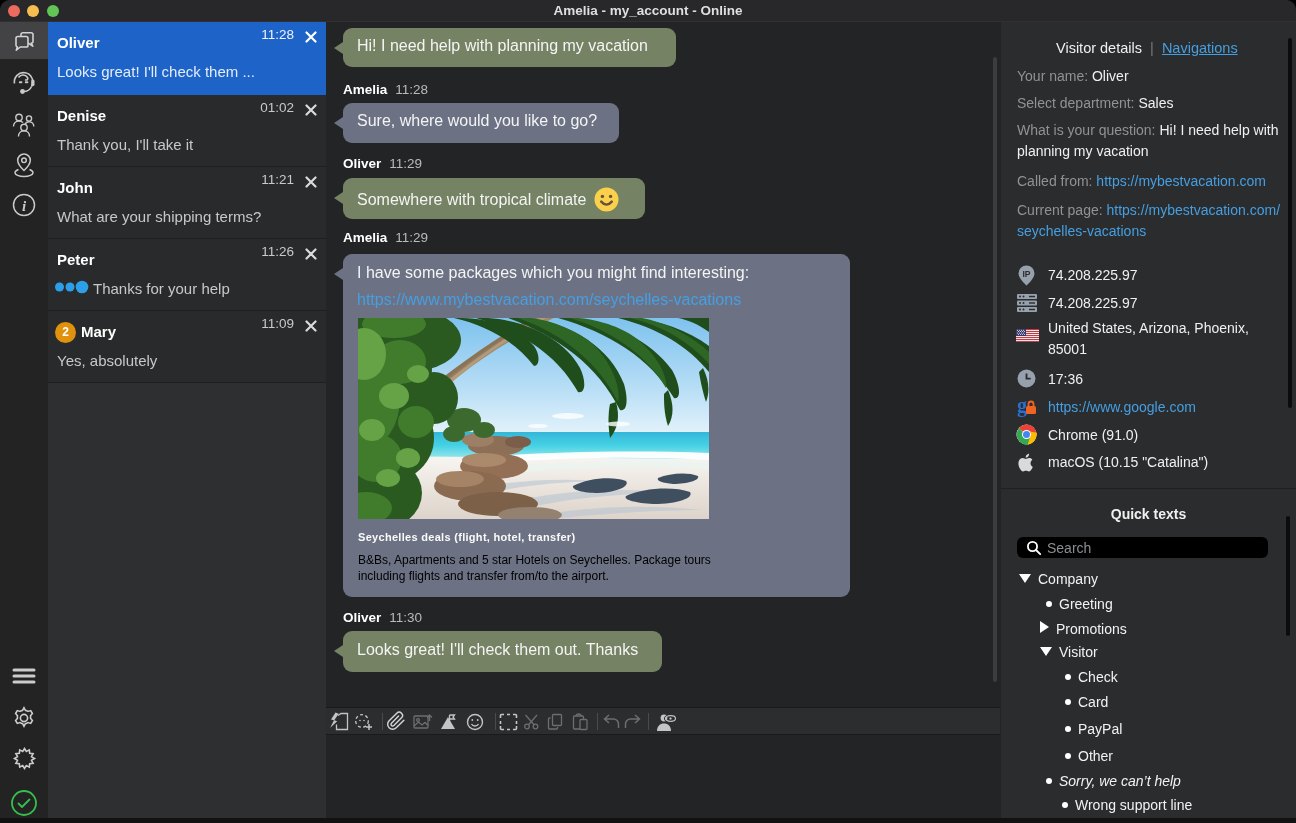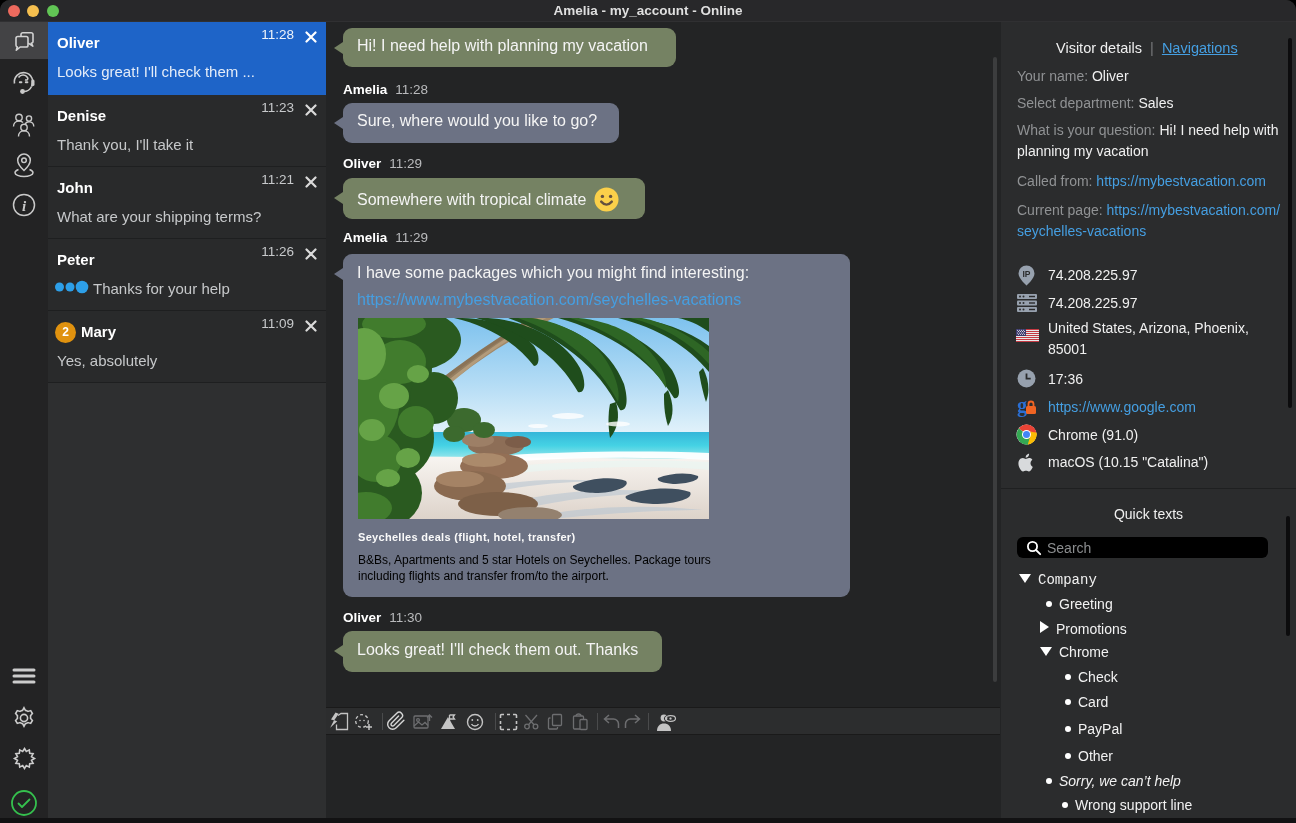--- a/index.html
+++ b/index.html
@@ -172,21 +172,21 @@
     <div class="abs citem sel" style="top:0;height:73px;">
       <div class="cname">Oliver</div>
       <div class="ctime">11:28</div>
       <div class="cprev">Looks great! I'll check them ...</div>
       <div class="cx"><svg width="12" height="12" viewBox="0 0 12 12">
             <path d="M1.5 1.5 L10.5 10.5 M10.5 1.5 L1.5 10.5" stroke="#fff" stroke-width="2.2" stroke-linecap="round"></path>
           </svg></div>
     </div>
     <div class="abs citem" style="top:73px;">
       <div class="cname">Denise</div>
-      <div class="ctime">11:23</div>
+      <div class="ctime">01:02</div>
       <div class="cprev">Thank you, I'll take it</div>
       <div class="cx"><svg width="12" height="12" viewBox="0 0 12 12">
             <path d="M1.5 1.5 L10.5 10.5 M10.5 1.5 L1.5 10.5" stroke="#dadada" stroke-width="2.2" stroke-linecap="round"></path>
           </svg></div>
     </div>
     <div class="abs citem" style="top:145px;">
       <div class="cname">John</div>
       <div class="ctime">11:21</div>
       <div class="cprev">What are your shipping terms?</div>
       <div class="cx"><svg width="12" height="12" viewBox="0 0 12 12">
@@ -544,32 +544,32 @@
     <div class="rp" style="left:47px;top:405px;">Chrome (91.0)</div>
     <div class="ric" id="ric-apple" style="left:16px;top:430px;"><svg width="19" height="22" viewBox="0 0 19 22">
           <g fill="#d8dadc">
             <path d="M13.5 11.2 c0 -2.2 1.8 -3.3 1.9 -3.4 c-1 -1.5 -2.6 -1.7 -3.2 -1.7 c-1.4 -.1 -2.7 .8 -3.4 .8 c-.7 0 -1.8 -.8 -2.9 -.8 c-1.5 0 -2.9 .9 -3.7 2.2 c-1.6 2.7 -.4 6.8 1.1 9 c.7 1.1 1.6 2.3 2.8 2.2 c1.1 0 1.5 -.7 2.9 -.7 c1.3 0 1.7 .7 2.9 .7 c1.2 0 2 -1.1 2.7 -2.2 c.9 -1.2 1.2 -2.4 1.2 -2.5 c0 0 -2.3 -.9 -2.3 -3.6 z"></path>
             <path d="M11.2 4.6 c.6 -.8 1 -1.8 .9 -2.9 c-.9 0 -1.9 .6 -2.5 1.3 c-.6 .6 -1 1.7 -.9 2.7 c1 .1 1.9 -.5 2.5 -1.1 z"></path>
           </g>
         </svg></div>
     <div class="rp" style="left:47px;top:432px;">macOS (10.15 "Catalina")</div>
 
     <div class="abs" style="left:0;top:466px;width:295px;height:1px;background:#1f2021;"></div>
-    <div class="rp" style="left:0;top:484px;width:295px;text-align:center;">Quick texts</div>
+    <div class="rp" style="left:0;top:484px;width:295px;text-align:center;font-weight:bold;">Quick texts</div>
     <div id="qsearch">
       <svg style="position:absolute;left:9px;top:3px;" width="16" height="16" viewBox="0 0 16 16">
           <circle cx="6.5" cy="6.5" r="4.6" fill="none" stroke="#fff" stroke-width="1.8"></circle>
           <path d="M10 10 L14.2 14.2" stroke="#fff" stroke-width="1.8" stroke-linecap="round"></path>
         </svg>
       <span style="position:absolute;left:30px;top:3px;font-size:14px;color:#8b8d8f;">Search</span>
     </div>
-    <div class="qt" style="left:18px;top:549px;"><span class="tri down"></span><span style="margin-left:7px;font-family:Liberation Mono, monospace;">Company</span></div>
+    <div class="qt" style="left:18px;top:549px;"><span class="tri down"></span><span style="margin-left:7px;">Company</span></div>
     <div class="qt" style="left:45px;top:574px;"><span class="blt"></span><span style="margin-left:7px;">Greeting</span></div>
     <div class="qt" style="left:39px;top:599px;"><span class="tri right"></span><span style="margin-left:7px;">Promotions</span></div>
-    <div class="qt" style="left:39px;top:622px;"><span class="tri down"></span><span style="margin-left:7px;">Chrome</span></div>
+    <div class="qt" style="left:39px;top:622px;"><span class="tri down"></span><span style="margin-left:7px;">Visitor</span></div>
     <div class="qt" style="left:64px;top:647px;"><span class="blt"></span><span style="margin-left:7px;">Check</span></div>
     <div class="qt" style="left:64px;top:672px;"><span class="blt"></span><span style="margin-left:7px;">Card</span></div>
     <div class="qt" style="left:64px;top:699px;"><span class="blt"></span><span style="margin-left:7px;">PayPal</span></div>
     <div class="qt" style="left:64px;top:726px;"><span class="blt"></span><span style="margin-left:7px;">Other</span></div>
     <div class="qt" style="left:45px;top:751px;"><span class="blt"></span><span style="margin-left:7px;font-style:italic;">Sorry, we can’t help</span></div>
     <div class="qt" style="left:61px;top:775px;"><span class="blt"></span><span style="margin-left:7px;">Wrong support line</span></div>
 
     <div class="sb" style="left:287px;top:16px;width:4px;height:370px;background:#0c0c0d;"></div>
     <div class="sb" style="left:285px;top:494px;width:4px;height:120px;background:#0c0c0d;"></div>
   </div>

